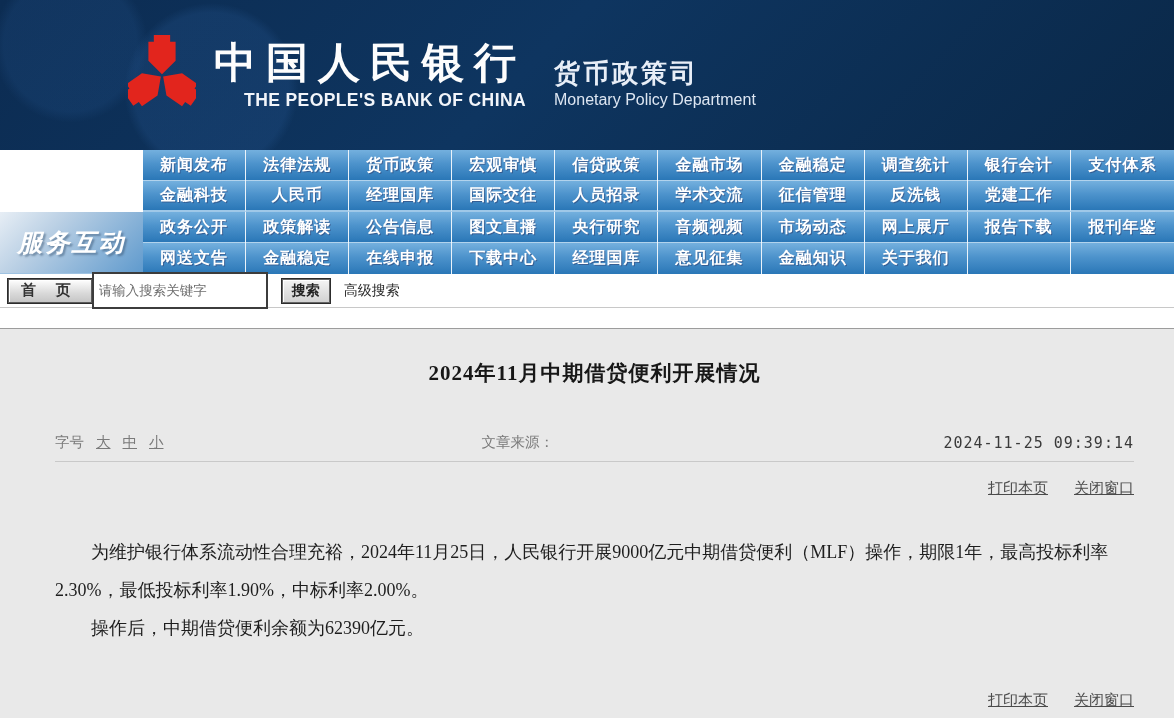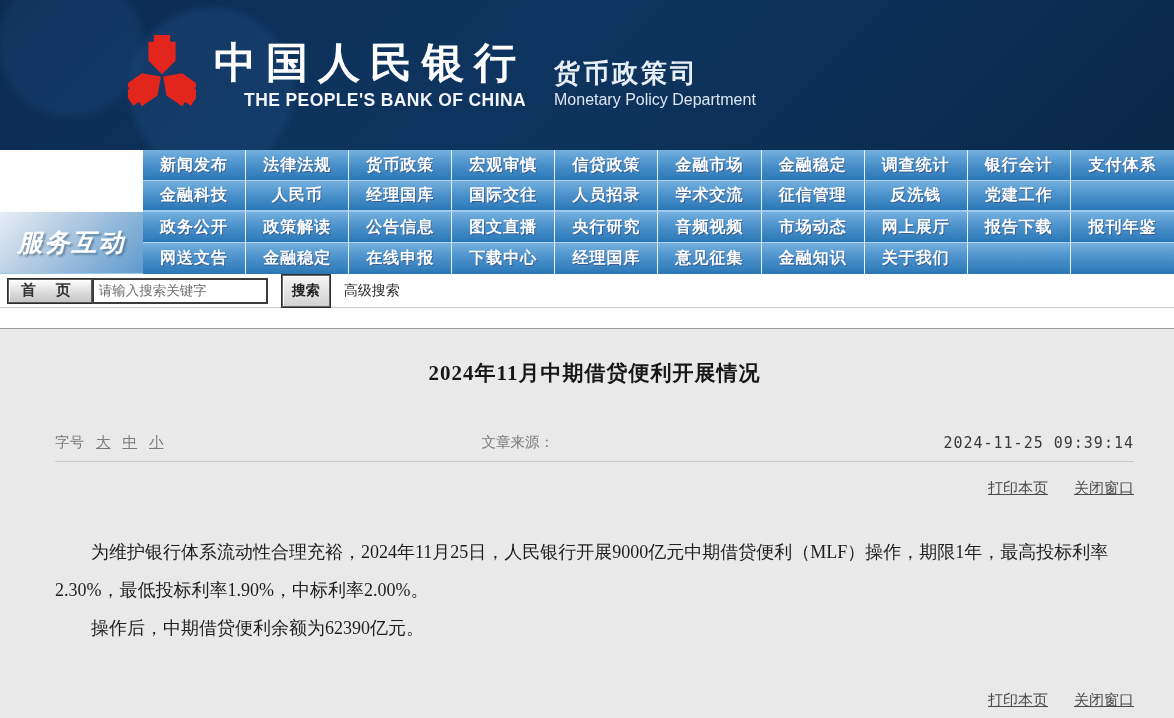--- a/index.html
+++ b/index.html
@@ -77,26 +77,26 @@
     font-family:"Liberation Serif", serif;
   }
   .crumb-text {
     width:662px; margin-left:14px; font-size:13.5px; color:#585858; line-height:16px;
   }
   .crumb-text a { color:#585858; text-decoration:none; cursor:pointer; }
   .crumb-sep { padding:0 6px; color:#6a6a6a; }
   .crumb-pipe { padding:0 8px; color:#6a6a6a; }
   .search-zone { display:flex; align-items:center; }
   .search-input {
-    width:176px; height:26px; border:2px solid #3c3c3c; background:#fff;
+    width:176px; height:37px; border:2px solid #3c3c3c; background:#fff;
     font-size:13.5px; color:#333; padding:0 5px; font-family:"Liberation Sans",sans-serif;
   }
   .search-input::placeholder { color:#6e6e6e; }
   .search-btn {
-    margin-left:14px; height:32px; padding:0 9px;
+    margin-left:14px; height:24px; padding:0 9px;
     background:linear-gradient(#f4f4f4,#d2d2d2);
     border:1px solid #666; outline:1px solid #2c2c2c;
     font-size:14px; font-weight:bold; color:#222; cursor:pointer;
     box-shadow:inset 1px 1px 0 #fff;
   }
   .adv-search { margin-left:14px; font-size:14px; color:#2b2b2b; cursor:pointer; text-decoration:none; }
 
   .white-spacer { height:20px; background:#fff; }
 
   

